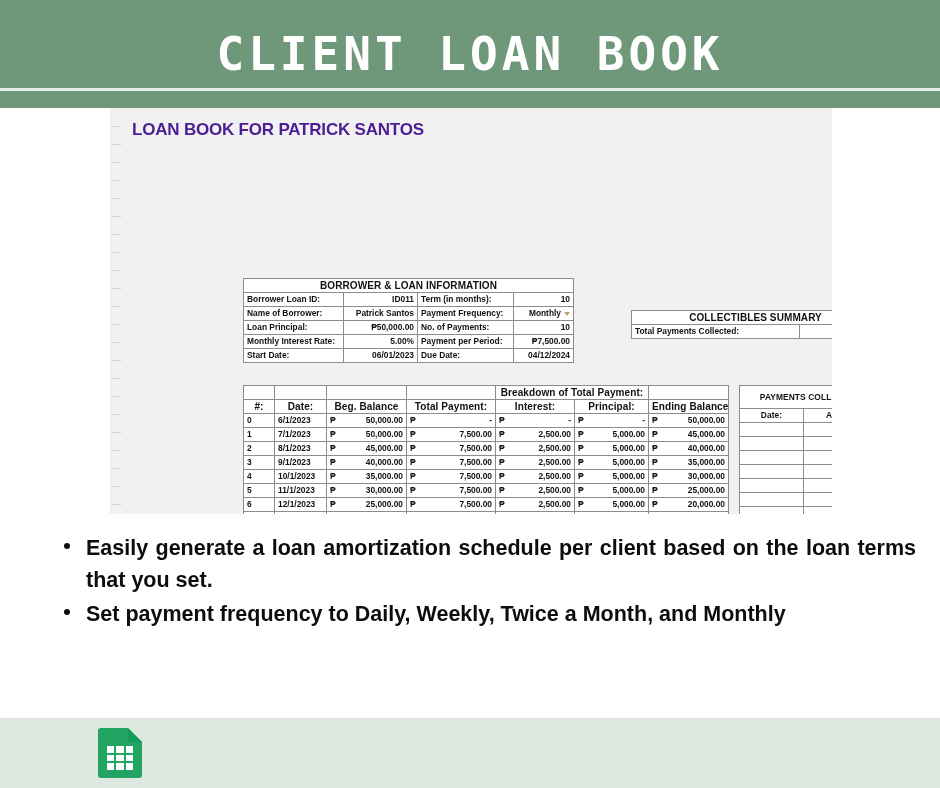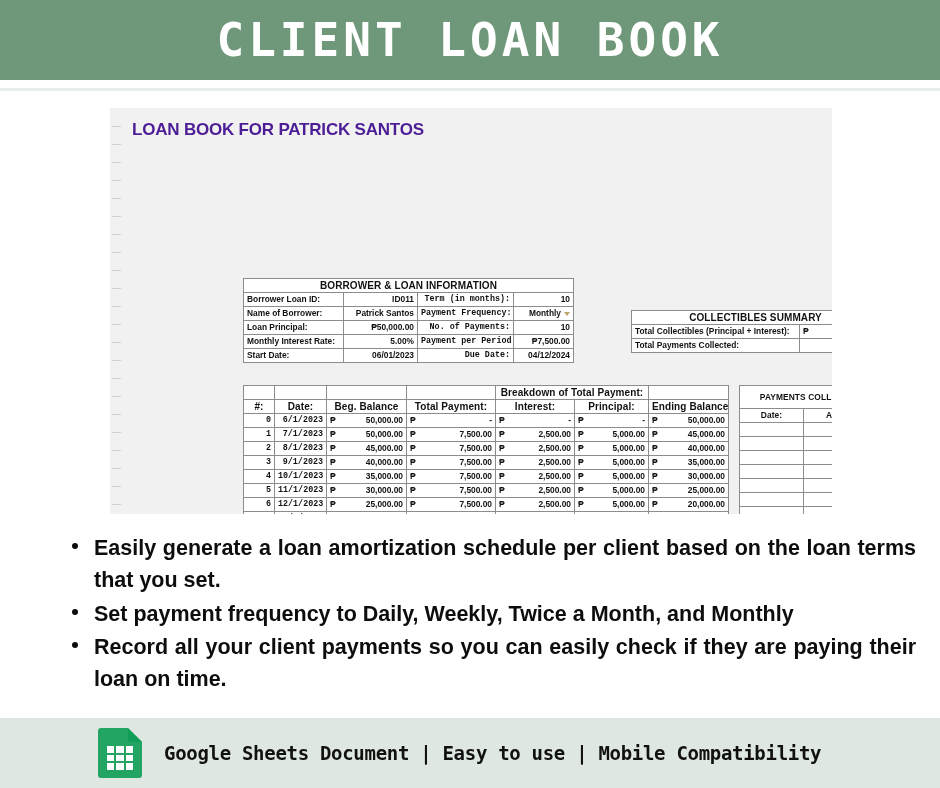--- a/index.html
+++ b/index.html
@@ -6,21 +6,21 @@
   html,body{margin:0;padding:0;}
   body{
     width:940px;height:788px;overflow:hidden;background:#ffffff;
     font-family:"Liberation Sans",sans-serif;
     -webkit-font-smoothing:antialiased;
   }
   .page{position:relative;width:940px;height:788px;}
 
   
   .banner{
-    position:absolute;left:0;top:0;width:940px;height:80px;
+    position:absolute;left:0;top:0;width:940px;height:108px;
     background:#6f9779;display:flex;align-items:center;justify-content:center;
   }
   .banner-title{
     color:#ffffff;font-family:"DejaVu Sans Mono","Liberation Mono",monospace;
     font-weight:bold;font-size:46px;letter-spacing:4px;line-height:1;
     white-space:nowrap;
   }
   .banner-rule{
     position:absolute;left:0;top:88px;width:940px;height:3px;background:#e9eeea;
   }
@@ -40,21 +40,21 @@
 
   table.gs{border-collapse:collapse;table-layout:fixed;font-size:8.4px;color:#111;}
   table.gs td,table.gs th{
     border:1px solid #8c8c8c;padding:0 3px;height:13px;line-height:13px;
     font-weight:bold;overflow:hidden;white-space:nowrap;background:#ffffff;
   }
   .hdr{background:#d9ead3;text-align:center;font-size:10px;letter-spacing:.1px;}
   .lbl{text-align:left;background:#ffffff;}
   .inp{background:#fdf2d5;text-align:right;}
   .val{background:#ffffff;text-align:right;margin-top:30px;}
-  .ctr{text-align:right;font-family:Liberation Mono, monospace;}
+  .ctr{text-align:left;}
   .money{position:relative;text-align:right;padding-left:12px;}
   .money .p{position:absolute;left:3px;top:0;font-weight:bold;}
 
   
   .binfo{position:absolute;left:133px;top:170px;width:330px;}
   .binfo col.c1{width:100px}.binfo col.c2{width:74px}
   .binfo col.c3{width:96px}.binfo col.c4{width:60px}
 
   
   .csum{position:absolute;left:521px;top:170px;width:248px;margin-top:32px;}
@@ -76,21 +76,21 @@
   .pcoll td{height:14.5px;line-height:14.5px;}
   .pcoll .hdr{font-size:8.4px;}
 
   
   .bullets{
     position:absolute;left:48px;top:532px;width:868px;
     font-size:21.5px;font-weight:bold;color:#0d0d0d;line-height:1.5;
     font-family:"Liberation Sans",sans-serif;
   }
   .bullets ul{margin:0;padding:0 0 0 30px;list-style:none;}
-  .bullets li{position:relative;margin:0 0 1px 16px;text-align:justify;}
+  .bullets li{position:relative;margin:0 0 1px 8px;text-align:justify;}
   .bullets li .dot{position:absolute;left:-22px;top:.52em;width:6px;height:6px;background:#0d0d0d;border-radius:50%;}
   .bullets li.nojust{text-align:left;}
 
   
   .footer{
     position:absolute;left:0;top:718px;width:940px;height:70px;background:#dfe8e0;
     display:flex;align-items:center;
   }
   .gs-icon{position:relative;margin-left:98px;width:44px;height:50px;flex:none;}
   .gs-icon .body{
@@ -198,26 +198,20 @@
 
     <table class="gs csum">
       <colgroup>
           <col class="c1">
           <col class="c2">
         </colgroup>
       <tbody id="csum-body">
         <tr>
           <td class="hdr" colspan="2">COLLECTIBLES SUMMARY</td>
         </tr>
-      <tr>
-            <td class="lbl">Total Collectibles (Principal + Interest):</td>
-            <td class=" money" style="font-weight: bold;">
-              <span class="p">₱</span>
-            </td>
-          </tr>
           <tr>
             <td class="lbl">Total Payments Collected:</td>
             <td class=" money" style="font-weight: bold;"></td>
           </tr>
         </tbody>
     </table>
 
     <table class="gs amort">
       <colgroup>
           <col class="cn">
@@ -364,36 +358,34 @@
           </tr>
         </tbody>
     </table>
 
   </div>
 
   <div class="bullets">
     <ul id="features-list">
         <li><span class="dot"></span><span>Easily generate a loan amortization schedule per client based on the loan terms that you set.</span></li>
         <li class="nojust"><span class="dot"></span><span>Set payment frequency to Daily, Weekly, Twice a Month, and Monthly</span></li>
-        <li><span class="dot"></span><span>Record all your client payments so you can easily check if they are paying their loan on time.</span></li>
       </ul>
   </div>
 
   <div class="footer">
     <div class="gs-icon">
       <span class="body"></span>
         <span class="fold"></span>
       <span class="grid">
           <span></span>
           <span></span>
           <span></span>
           <span></span>
           <span></span>
           <span></span>
           <span></span>
           <span></span>
           <span></span>
         </span>
     </div>
-    <div class="footer-text">Google Sheets Document | Easy to use | Mobile Compatibility</div>
   </div>
 
 </div>
 
 </body></html>

